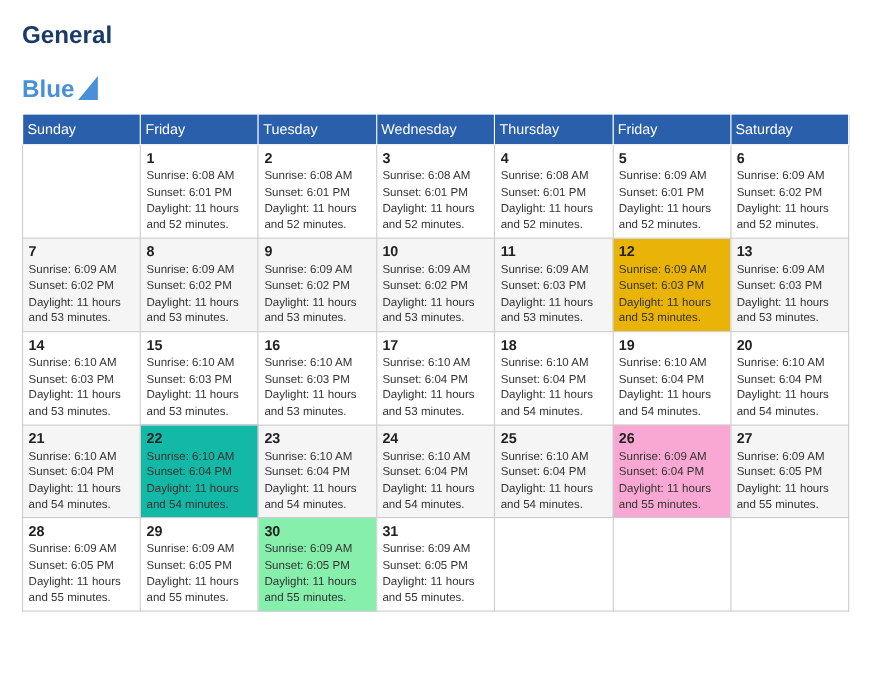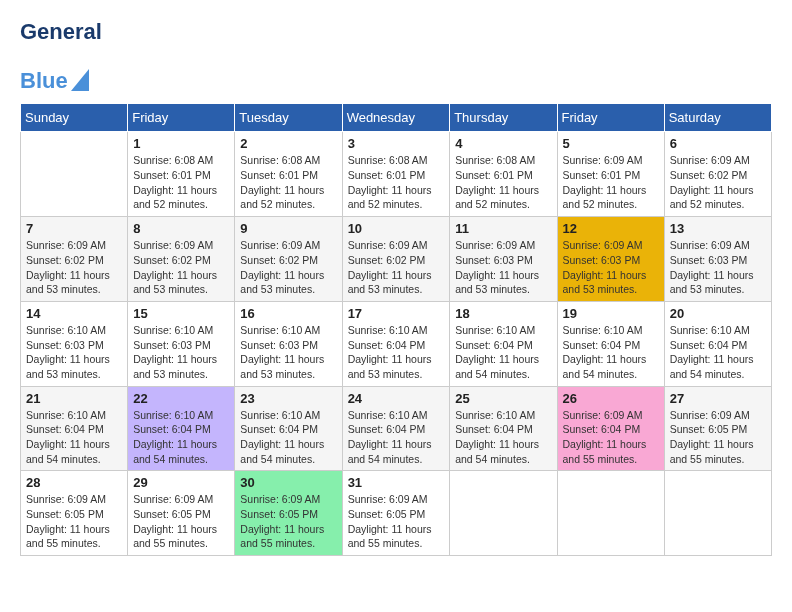--- a/index.html
+++ b/index.html
@@ -269,21 +269,21 @@
         </td>
       </tr>
       <tr>
         <td style="background: rgb(245, 245, 245);">
           <span class="day-number">21</span>
           <div class="day-info" style="white-space: pre-line;">Sunrise: 6:10 AM
 Sunset: 6:04 PM
 Daylight: 11 hours
 and 54 minutes.</div>
         </td>
-        <td style="background: #c4b5fd;">
+        <td style="background: #14b8a6;">
           <span class="day-number">22</span>
           <div class="day-info" style="white-space: pre-line;">Sunrise: 6:10 AM
 Sunset: 6:04 PM
 Daylight: 11 hours
 and 54 minutes.</div>
         </td>
         <td style="background: rgb(245, 245, 245);">
           <span class="day-number">23</span>
           <div class="day-info" style="white-space: pre-line;">Sunrise: 6:10 AM
 Sunset: 6:04 PM

